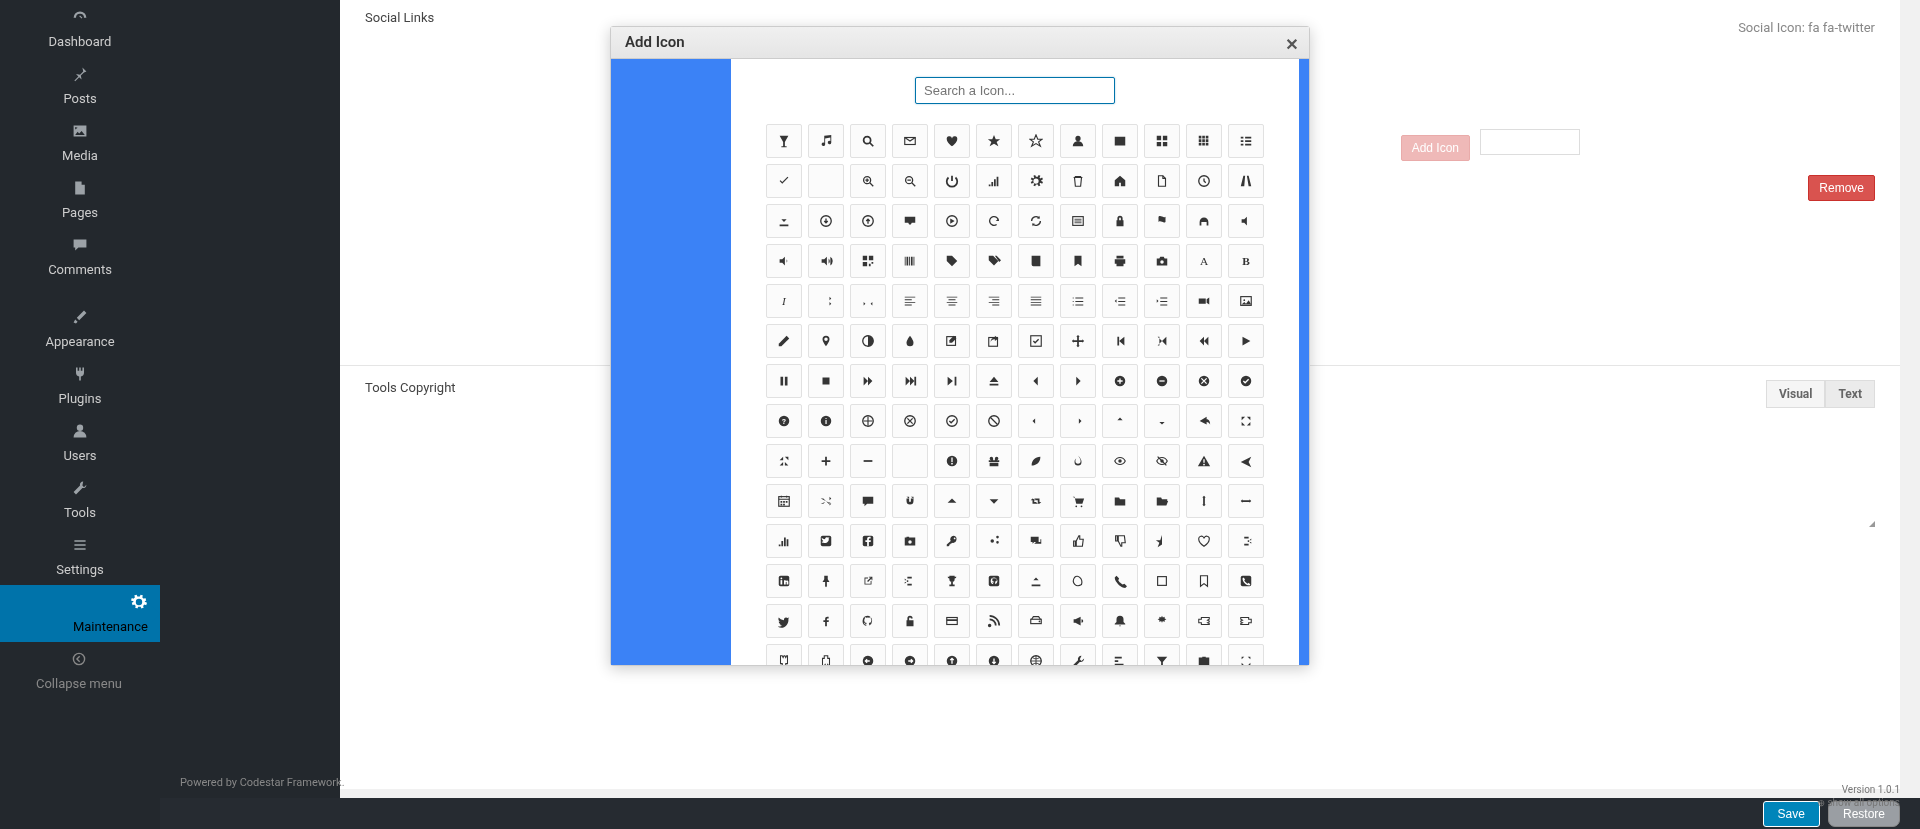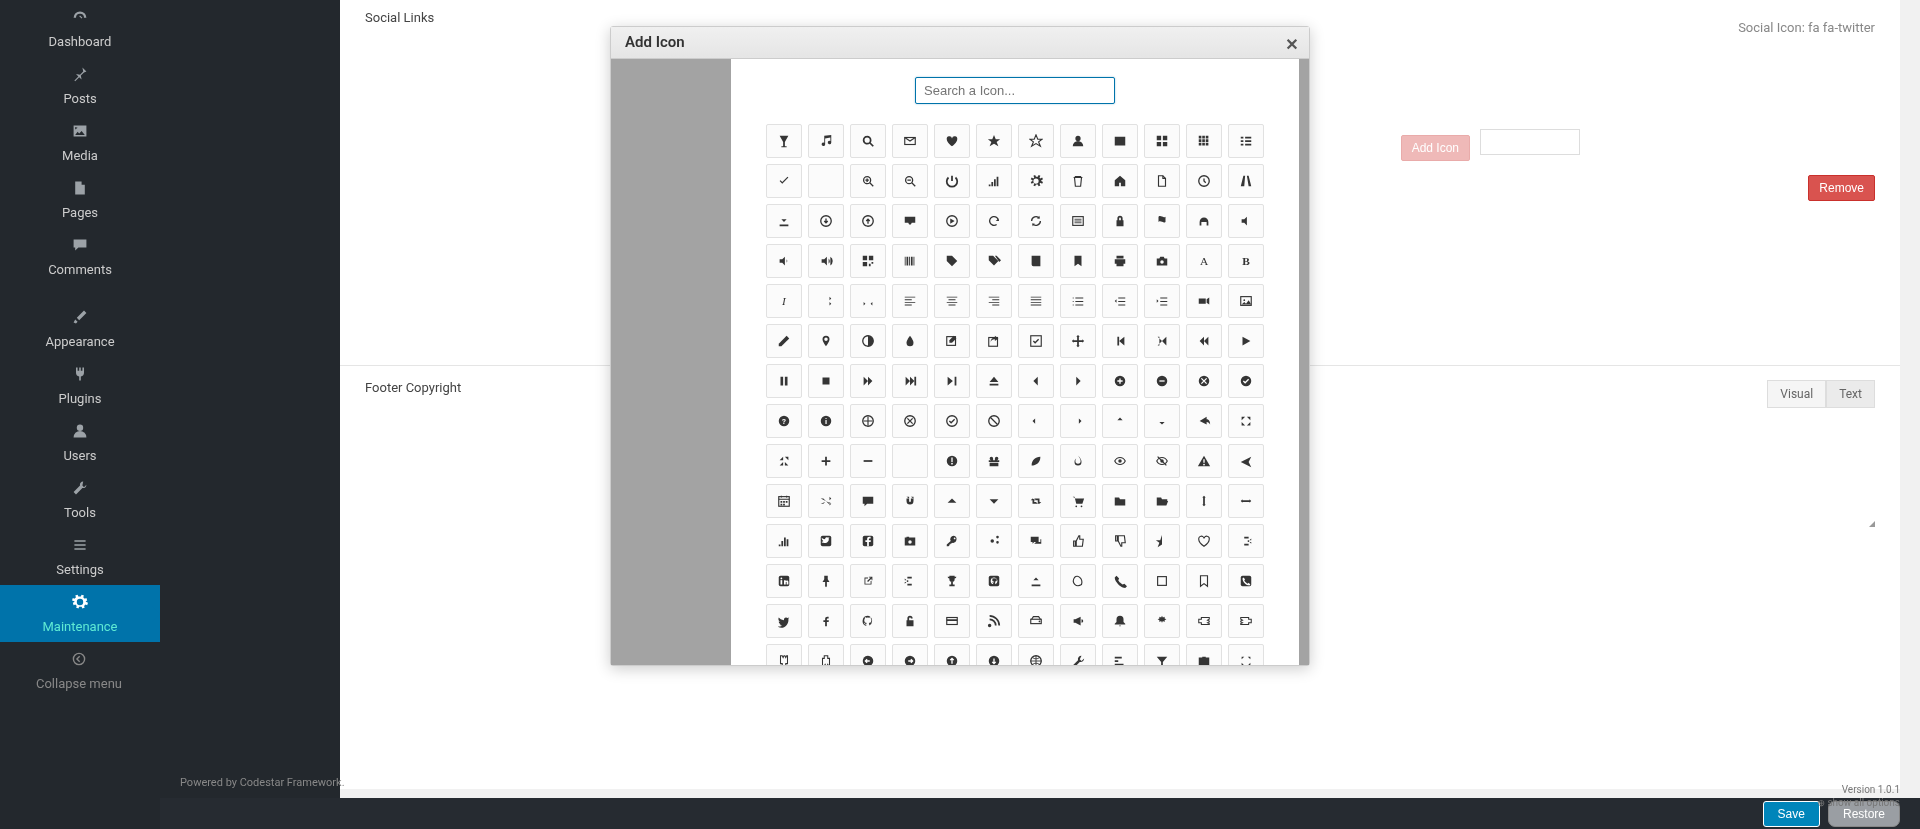--- a/index.html
+++ b/index.html
@@ -2,21 +2,21 @@
 <html><head>
 <meta charset="utf-8">
 <style>
   * { box-sizing: border-box; margin: 0; padding: 0; }
   body { font-family: -apple-system, BlinkMacSystemFont, "Segoe UI", Roboto, sans-serif; font-size: 13px; background: #f1f1f1; overflow: hidden; }
 
   
   .wp-sidebar { position: fixed; left: 0; top: 0; width: 160px; height: 100%; background: #23282d; color: #eee; }
   .wp-sidebar ul { list-style: none; }
   .wp-sidebar li { padding: 8px 12px; display: flex; align-items: center; gap: 8px; cursor: pointer; color: #ccc; font-size: 13px; flex-direction: column; }
-  .wp-sidebar li.active { background: #0073aa; color: #5eead4; position: relative; }
+  .wp-sidebar li.active { background: #0073aa; color: #000000; position: relative; align-items: flex-end; }
   .wp-sidebar li.active::after { content: ""; position: absolute; right: -8px; top: 50%; transform: translateY(-50%); border: 8px solid transparent; border-left-color: #0073aa; }
   .wp-sidebar li.separator { height: 5px; padding: 0; margin: 5px 0; }
   .wp-sidebar li.collapse { color: #888; padding-left: 10px; }
   .wp-sidebar .ic { width: 18px; height: 18px; display: inline-flex; align-items: center; justify-content: center; }
   .wp-sidebar svg { width: 16px; height: 16px; fill: #9ca2a7; }
   .wp-sidebar li.active svg { fill: #fff; }
   .wp-sidebar li.collapse svg { fill: #888; width: 14px; height: 14px; }
 
   
   .main { margin-left: 160px; height: 100vh; position: relative; }
@@ -24,39 +24,39 @@
   .panel-wrap { position: absolute; left: 180px; right: 20px; top: 0; bottom: 40px; background: #fff; }
   .panel-wrap .section-label { position: absolute; left: 25px; top: 10px; color: #444; font-size: 13px; }
   .panel-wrap .footer-label { position: absolute; left: 25px; top: 380px; color: #444; font-size: 13px; }
   .panel-wrap hr { position: absolute; left: 0; right: 0; top: 365px; border: none; border-top: 1px solid #e5e5e5; }
   .addicon-btn { background: #d9534f; color: #fff; border: 1px solid #c9302c; border-radius: 2px; padding: 5px 10px; font-size: 12px; margin-top: 70px; display: inline-block; }
   .fake-input { border: 1px solid #ddd; padding: 4px 6px; width: 100px; margin-top: 12px; background: #fff; height: 26px; }
   .remove-btn { position: absolute; right: 25px; top: 175px; background: #d9534f; color: #fff; border: 1px solid #c9302c; border-radius: 2px; padding: 5px 10px; font-size: 12px; }
 
   .editor-area { position: absolute; right: 25px; top: 380px; }
   .editor-tabs { display: flex; gap: 0; }
-  .editor-tabs .tab { padding: 6px 12px; border: 1px solid #ddd; background: #f5f5f5; color: #666; font-size: 12px; cursor: pointer; }
+  .editor-tabs .tab { padding: 6px 12px; border: 1px solid #ddd; background: #f5f5f5; color: #666; font-size: 12px; cursor: pointer; font-weight: bold; }
   .editor-tabs .tab.active { background: #ebebeb; }
   .resizer-corner { position: absolute; right: 25px; top: 513px; width: 14px; height: 14px; }
   .resizer-corner::after { content: ""; position: absolute; right: 0; bottom: 0; width: 0; height: 0; border-right: 6px solid #999; border-top: 6px solid transparent; }
 
   
   .footer-bar { position: absolute; left: 0; right: 0; bottom: 0; height: 31px; background: #262b31; color: #aaa; display: flex; align-items: center; padding: 0 20px; font-size: 12px; }
   .footer-bar .powered { position: absolute; top: -22px; left: 20px; color: #888; font-size: 11px; }
   .footer-right { margin-left: auto; display: flex; align-items: center; gap: 8px; }
   .save-btn { background: #0085ba; color: #fff; border: 1px solid #ffffff; border-radius: 3px; padding: 5px 14px; font-size: 12px; cursor: pointer; }
   .restore-btn { background: #9a9ea3; color: #fff; border: 1px solid #888; border-radius: 7px; padding: 5px 14px; font-size: 12px; cursor: pointer; }
   .footer-meta { position: absolute; right: 20px; bottom: 19px; color: #777; font-size: 10px; text-align: right; line-height: 1.3; }
 
   
   .modal-backdrop { position: fixed; inset: 0; }
   .modal { position: fixed; top: 26px; left: 50%; transform: translateX(-50%); width: 700px; max-height: 640px; background: #fff; border: 1px solid #ccc; border-radius: 3px; box-shadow: 0 3px 15px rgba(0,0,0,0.2); display: flex; flex-direction: column; }
   .modal-header { height: 34px; background: linear-gradient(#f0f0f0,#e5e5e5); border-bottom: 1px solid #ccc; display: flex; align-items: center; padding: 0 14px; font-weight: 600; color: #333; font-size: 15px; position: relative; }
   .modal-close { position: absolute; right: 4px; top: 4px; width: 26px; height: 26px; display: flex; align-items: center; justify-content: center; cursor: pointer; color: #555; font-size: 16px; }
-  .modal-body { padding: 0 10px 10px 120px; overflow-y: scroll; flex: 1; background: #a3a3a3; }
+  .modal-body { padding: 0 10px 10px 120px; overflow-y: scroll; flex: 1; background: #3b82f6; }
   .modal-inner { background:#fff; padding:0; }
   .search-wrap { text-align: center; padding: 18px 0 16px; background:#fff; }
   .search-input { width: 200px; padding: 5px 8px; font-size: 13px; border: 1px solid #0073aa; outline: none; border-radius: 2px; box-shadow: 0 0 2px rgba(0,115,170,0.4); }
   .icon-grid { display: grid; grid-template-columns: repeat(12, 36px); gap: 6px; padding: 4px 0 20px; justify-content: center; }
   .icon-cell { width: 36px; height: 34px; border: 1px solid #e1e1e1; border-radius: 2px; background: #fbfbfb; display: flex; align-items: center; justify-content: center; cursor: pointer; }
   .icon-cell svg { width: 14px; height: 14px; fill: #353535; }
 
   
   .modal-body::-webkit-scrollbar { width: 14px; }
   .modal-body::-webkit-scrollbar-track { background: #f1f1f1; }
@@ -226,21 +226,21 @@
 <div class="main">
   <div class="left-gutter"></div>
 
   <div class="panel-wrap">
     <div class="section-label">Social Links</div>
     <div style="position:absolute; right:25px; top:20px; color:#888;">Social Icon: fa fa-twitter</div>
     <button class="addicon-btn" style="position:absolute; right:430px; top:65px; opacity:0.4;">Add Icon</button>
     <div class="fake-input" style="position:absolute; right:320px; top:117px;"></div>
     <button class="remove-btn">Remove</button>
     <hr>
-    <div class="footer-label">Footer Copyright</div>
+    <div class="footer-label">Tools Copyright</div>
     <div class="editor-area">
       <div class="editor-tabs">
         <div class="tab">Visual</div>
         <div class="tab active">Text</div>
       </div>
     </div>
     <div class="resizer-corner"></div>
   </div>
 
   <div class="footer-bar">

